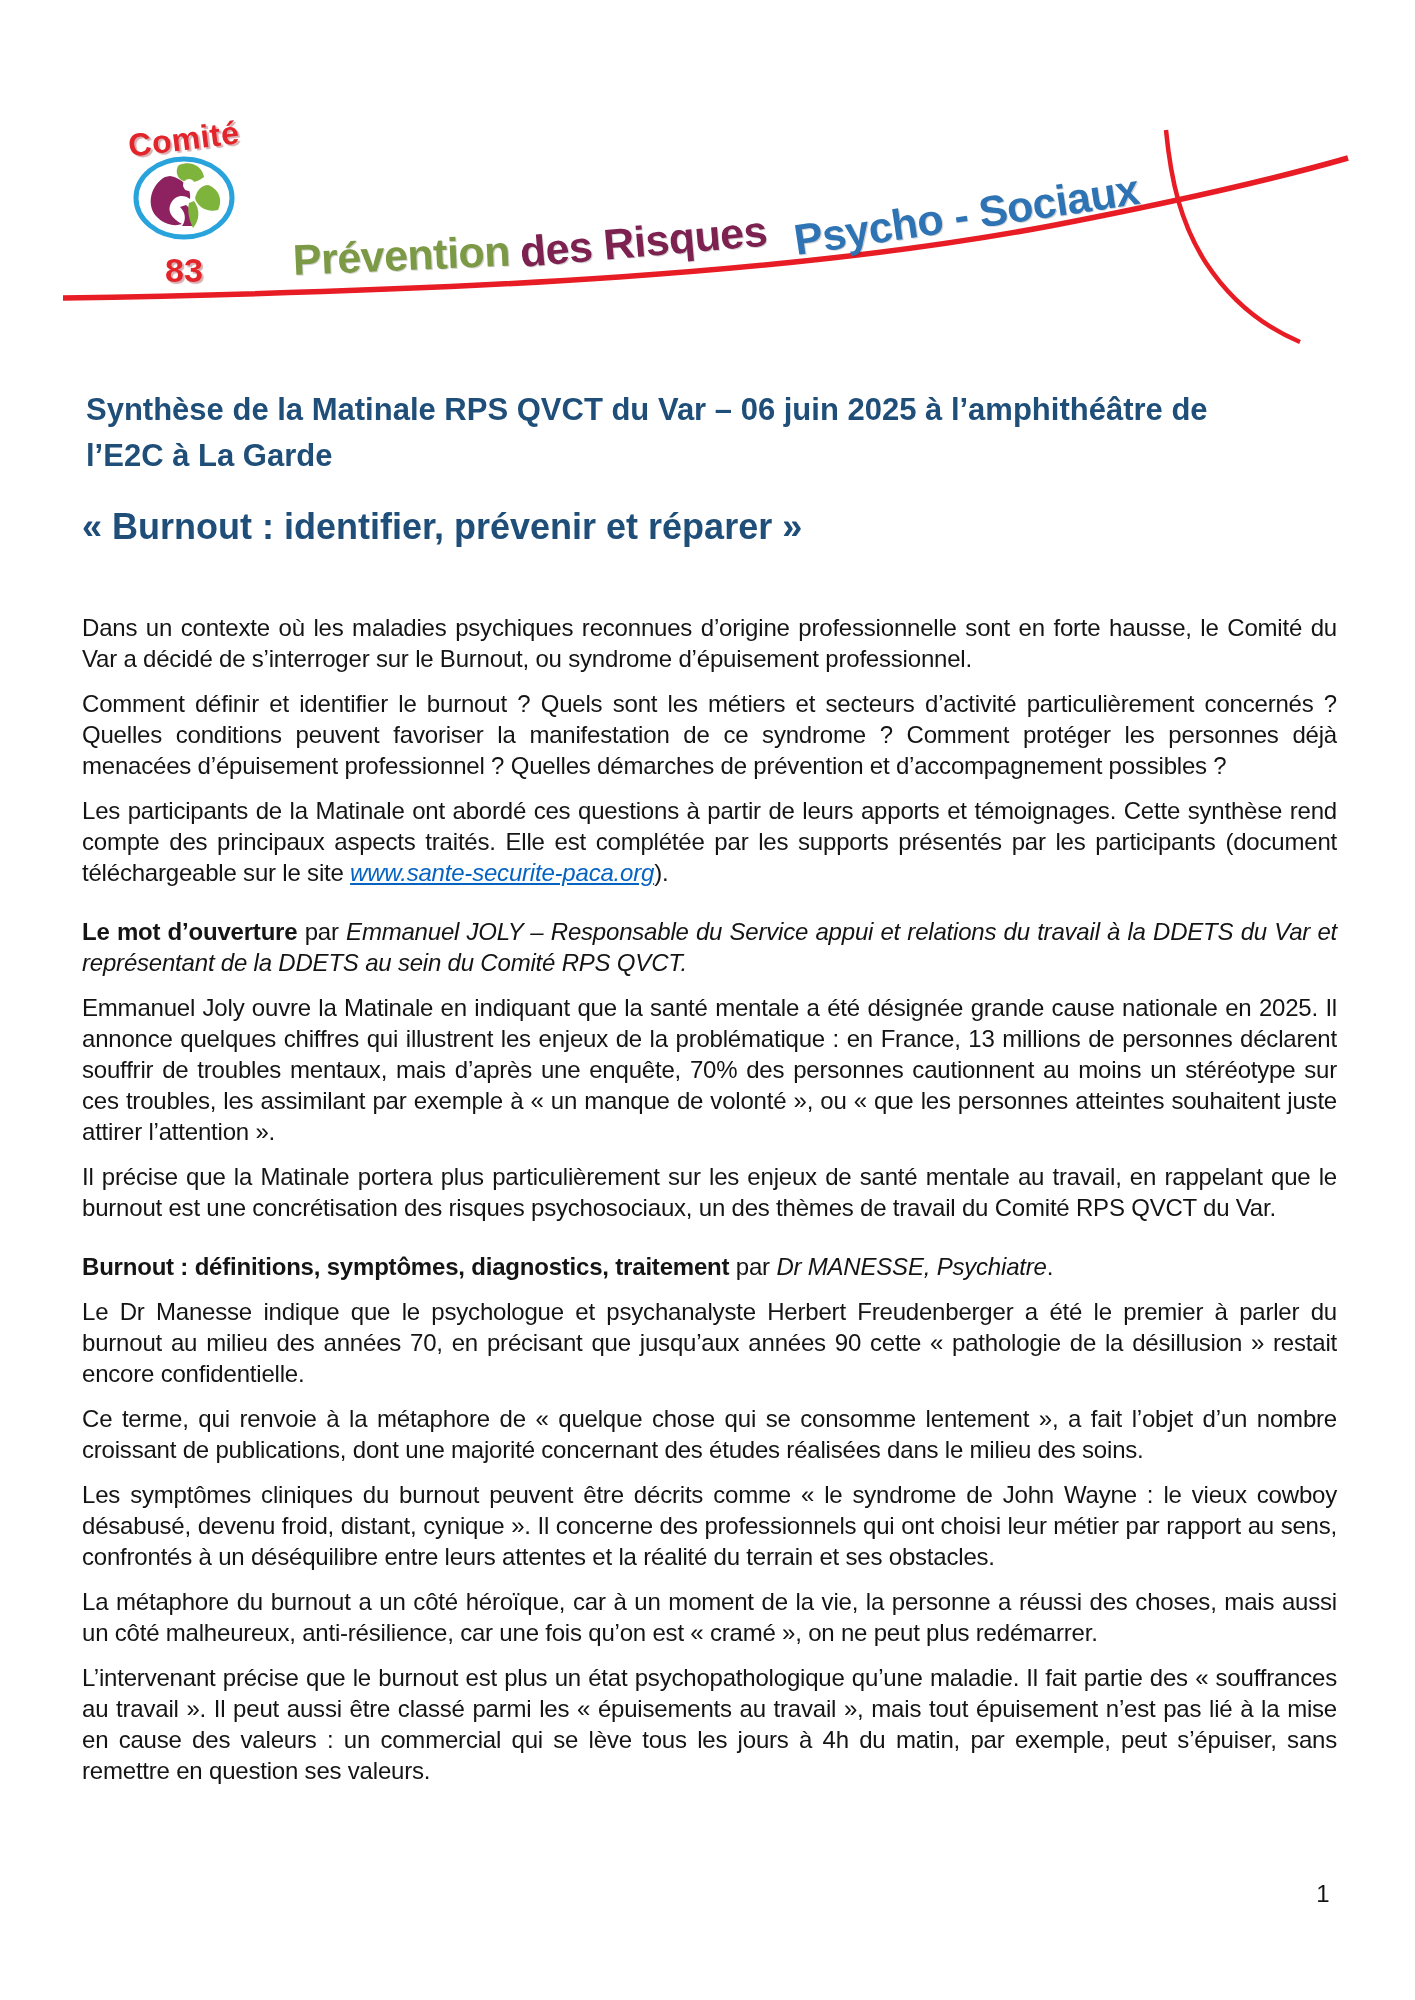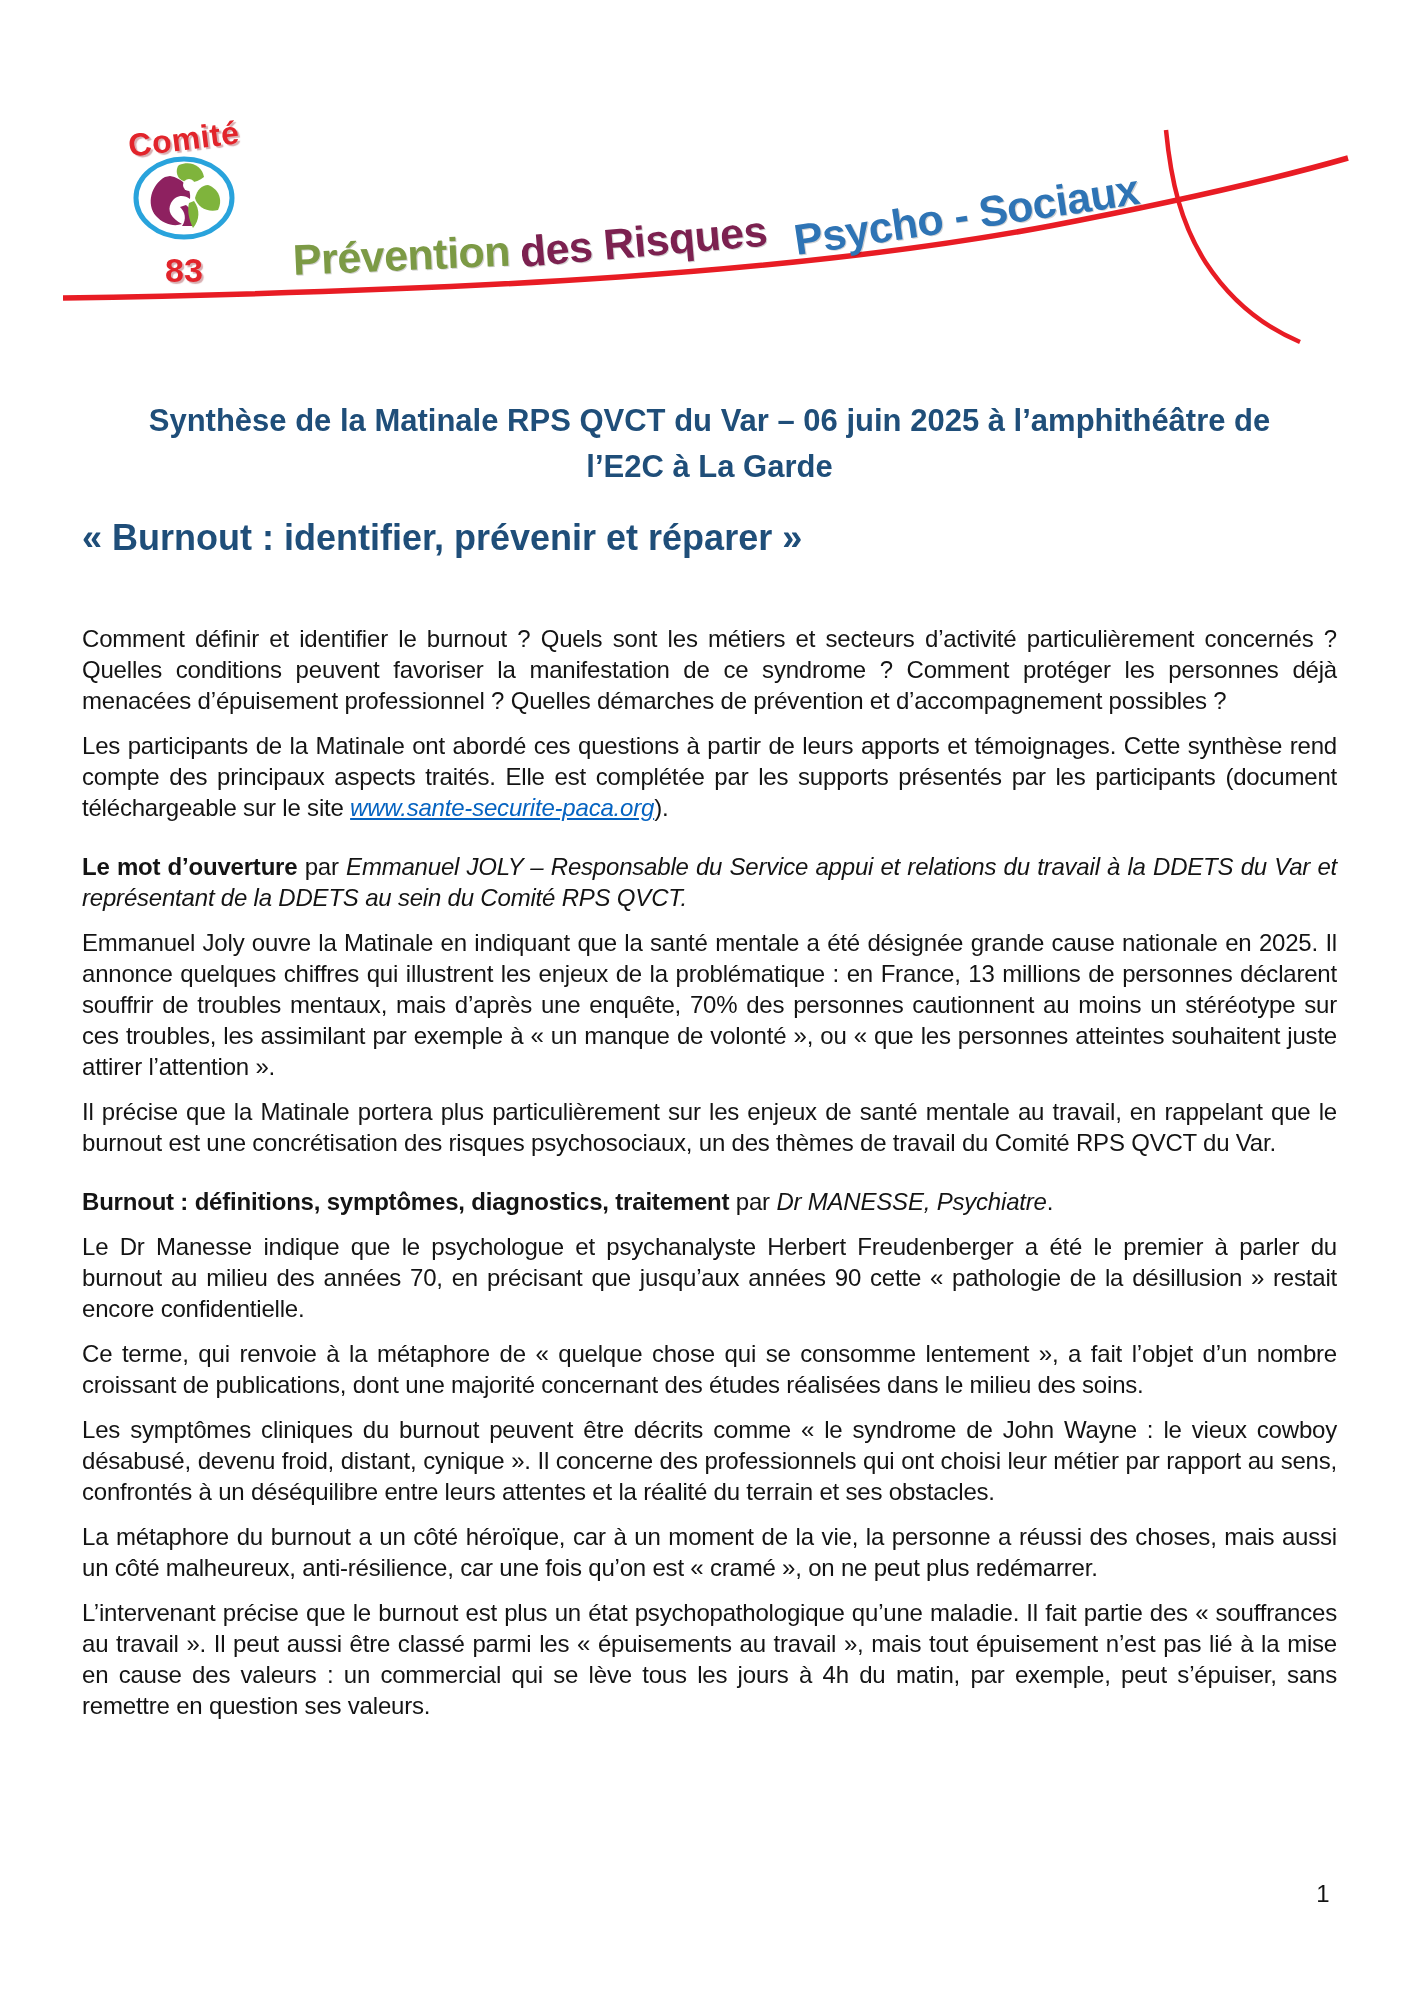--- a/index.html
+++ b/index.html
@@ -33,22 +33,22 @@
     position:absolute;font-weight:bold;font-size:43px;letter-spacing:-.5px;
     white-space:nowrap;transform-origin:left bottom;
     text-shadow:1px 1px 0 rgba(0,0,0,.18);
   }
   .bw1{left:294px;top:236px;transform:rotate(-2.5deg);color:var(--brand1);}
   .bw2{left:522px;top:228px;transform:rotate(-5deg);color:var(--brand2);}
   .bw3{left:798px;top:216px;transform:rotate(-8.5deg);color:var(--brand3);}
   
   .content{position:absolute;top:383px;left:82px;width:1255px;}
   .title{
-    margin:15px;font-size:31px;line-height:46px;font-weight:bold;
-    color:var(--title);text-align:center;
+    margin:4px;font-size:31px;line-height:46px;font-weight:bold;
+    color:var(--title);text-align:left;
   }
   .tline{display:block;}
   .subtitle{
     margin:26px 0 0 0;font-size:36px;line-height:44px;font-weight:bold;
     color:var(--title);text-align:left;
   }
   #paras{margin-top:63px;}
   .para{
     margin:0 0 14px 0;
     font-size:24px;line-height:31px;color:#141414;
@@ -93,20 +93,21 @@
     <span class="brand-word bw3">Psycho - Sociaux</span>
   </div>
 
   <div class="content">
     <h1 class="title">
       <span class="tline">Synthèse de la Matinale RPS QVCT du Var – 06 juin 2025 à l’amphithéâtre de</span>
       <span class="tline">l’E2C à La Garde</span>
     </h1>
     <h2 class="subtitle">« Burnout : identifier, prévenir et réparer »</h2>
     <div id="paras">
+        <p class="para"><span>Dans un contexte où les maladies psychiques reconnues d’origine professionnelle sont en forte hausse, le Comité du Var a décidé de s’interroger sur le Burnout, ou syndrome d’épuisement professionnel.</span></p>
         <p class="para"><span>Comment définir et identifier le burnout ? Quels sont les métiers et secteurs d’activité particulièrement concernés ? Quelles conditions peuvent favoriser la manifestation de ce syndrome ? Comment protéger les personnes déjà menacées d’épuisement professionnel ? Quelles démarches de prévention et d’accompagnement possibles ?</span></p>
         <p class="para"><span>Les participants de la Matinale ont abordé ces questions à partir de leurs apports et témoignages. Cette synthèse rend compte des principaux aspects traités. Elle est complétée par les supports présentés par les participants (document téléchargeable sur le site </span><a class="lnk" href="#">www.sante-securite-paca.org</a><span>).</span></p>
         <p class="para heading"><span class="b">Le mot d’ouverture</span><span> par </span><span class="i">Emmanuel JOLY – Responsable du Service appui et relations du travail à la DDETS du Var et représentant de la DDETS au sein du Comité RPS QVCT.</span></p>
         <p class="para"><span>Emmanuel Joly ouvre la Matinale en indiquant que la santé mentale a été désignée grande cause nationale en 2025. Il annonce quelques chiffres qui illustrent les enjeux de la problématique : en France, 13 millions de personnes déclarent souffrir de troubles mentaux, mais d’après une enquête, 70% des personnes cautionnent au moins un stéréotype sur ces troubles, les assimilant par exemple à « un manque de volonté », ou « que les personnes atteintes souhaitent juste attirer l’attention ».</span></p>
         <p class="para"><span>Il précise que la Matinale portera plus particulièrement sur les enjeux de santé mentale au travail, en rappelant que le burnout est une concrétisation des risques psychosociaux, un des thèmes de travail du Comité RPS QVCT du Var.</span></p>
         <p class="para heading"><span class="b">Burnout : définitions, symptômes, diagnostics, traitement</span><span> par </span><span class="i">Dr MANESSE, Psychiatre</span><span>.</span></p>
         <p class="para"><span>Le Dr Manesse indique que le psychologue et psychanalyste Herbert Freudenberger a été le premier à parler du burnout au milieu des années 70, en précisant que jusqu’aux années 90 cette « pathologie de la désillusion » restait encore confidentielle.</span></p>
         <p class="para"><span>Ce terme, qui renvoie à la métaphore de « quelque chose qui se consomme lentement », a fait l’objet d’un nombre croissant de publications, dont une majorité concernant des études réalisées dans le milieu des soins.</span></p>
         <p class="para"><span>Les symptômes cliniques du burnout peuvent être décrits comme « le syndrome de John Wayne : le vieux cowboy désabusé, devenu froid, distant, cynique ». Il concerne des professionnels qui ont choisi leur métier par rapport au sens, confrontés à un déséquilibre entre leurs attentes et la réalité du terrain et ses obstacles.</span></p>
         <p class="para"><span>La métaphore du burnout a un côté héroïque, car à un moment de la vie, la personne a réussi des choses, mais aussi un côté malheureux, anti-résilience, car une fois qu’on est « cramé », on ne peut plus redémarrer.</span></p>

